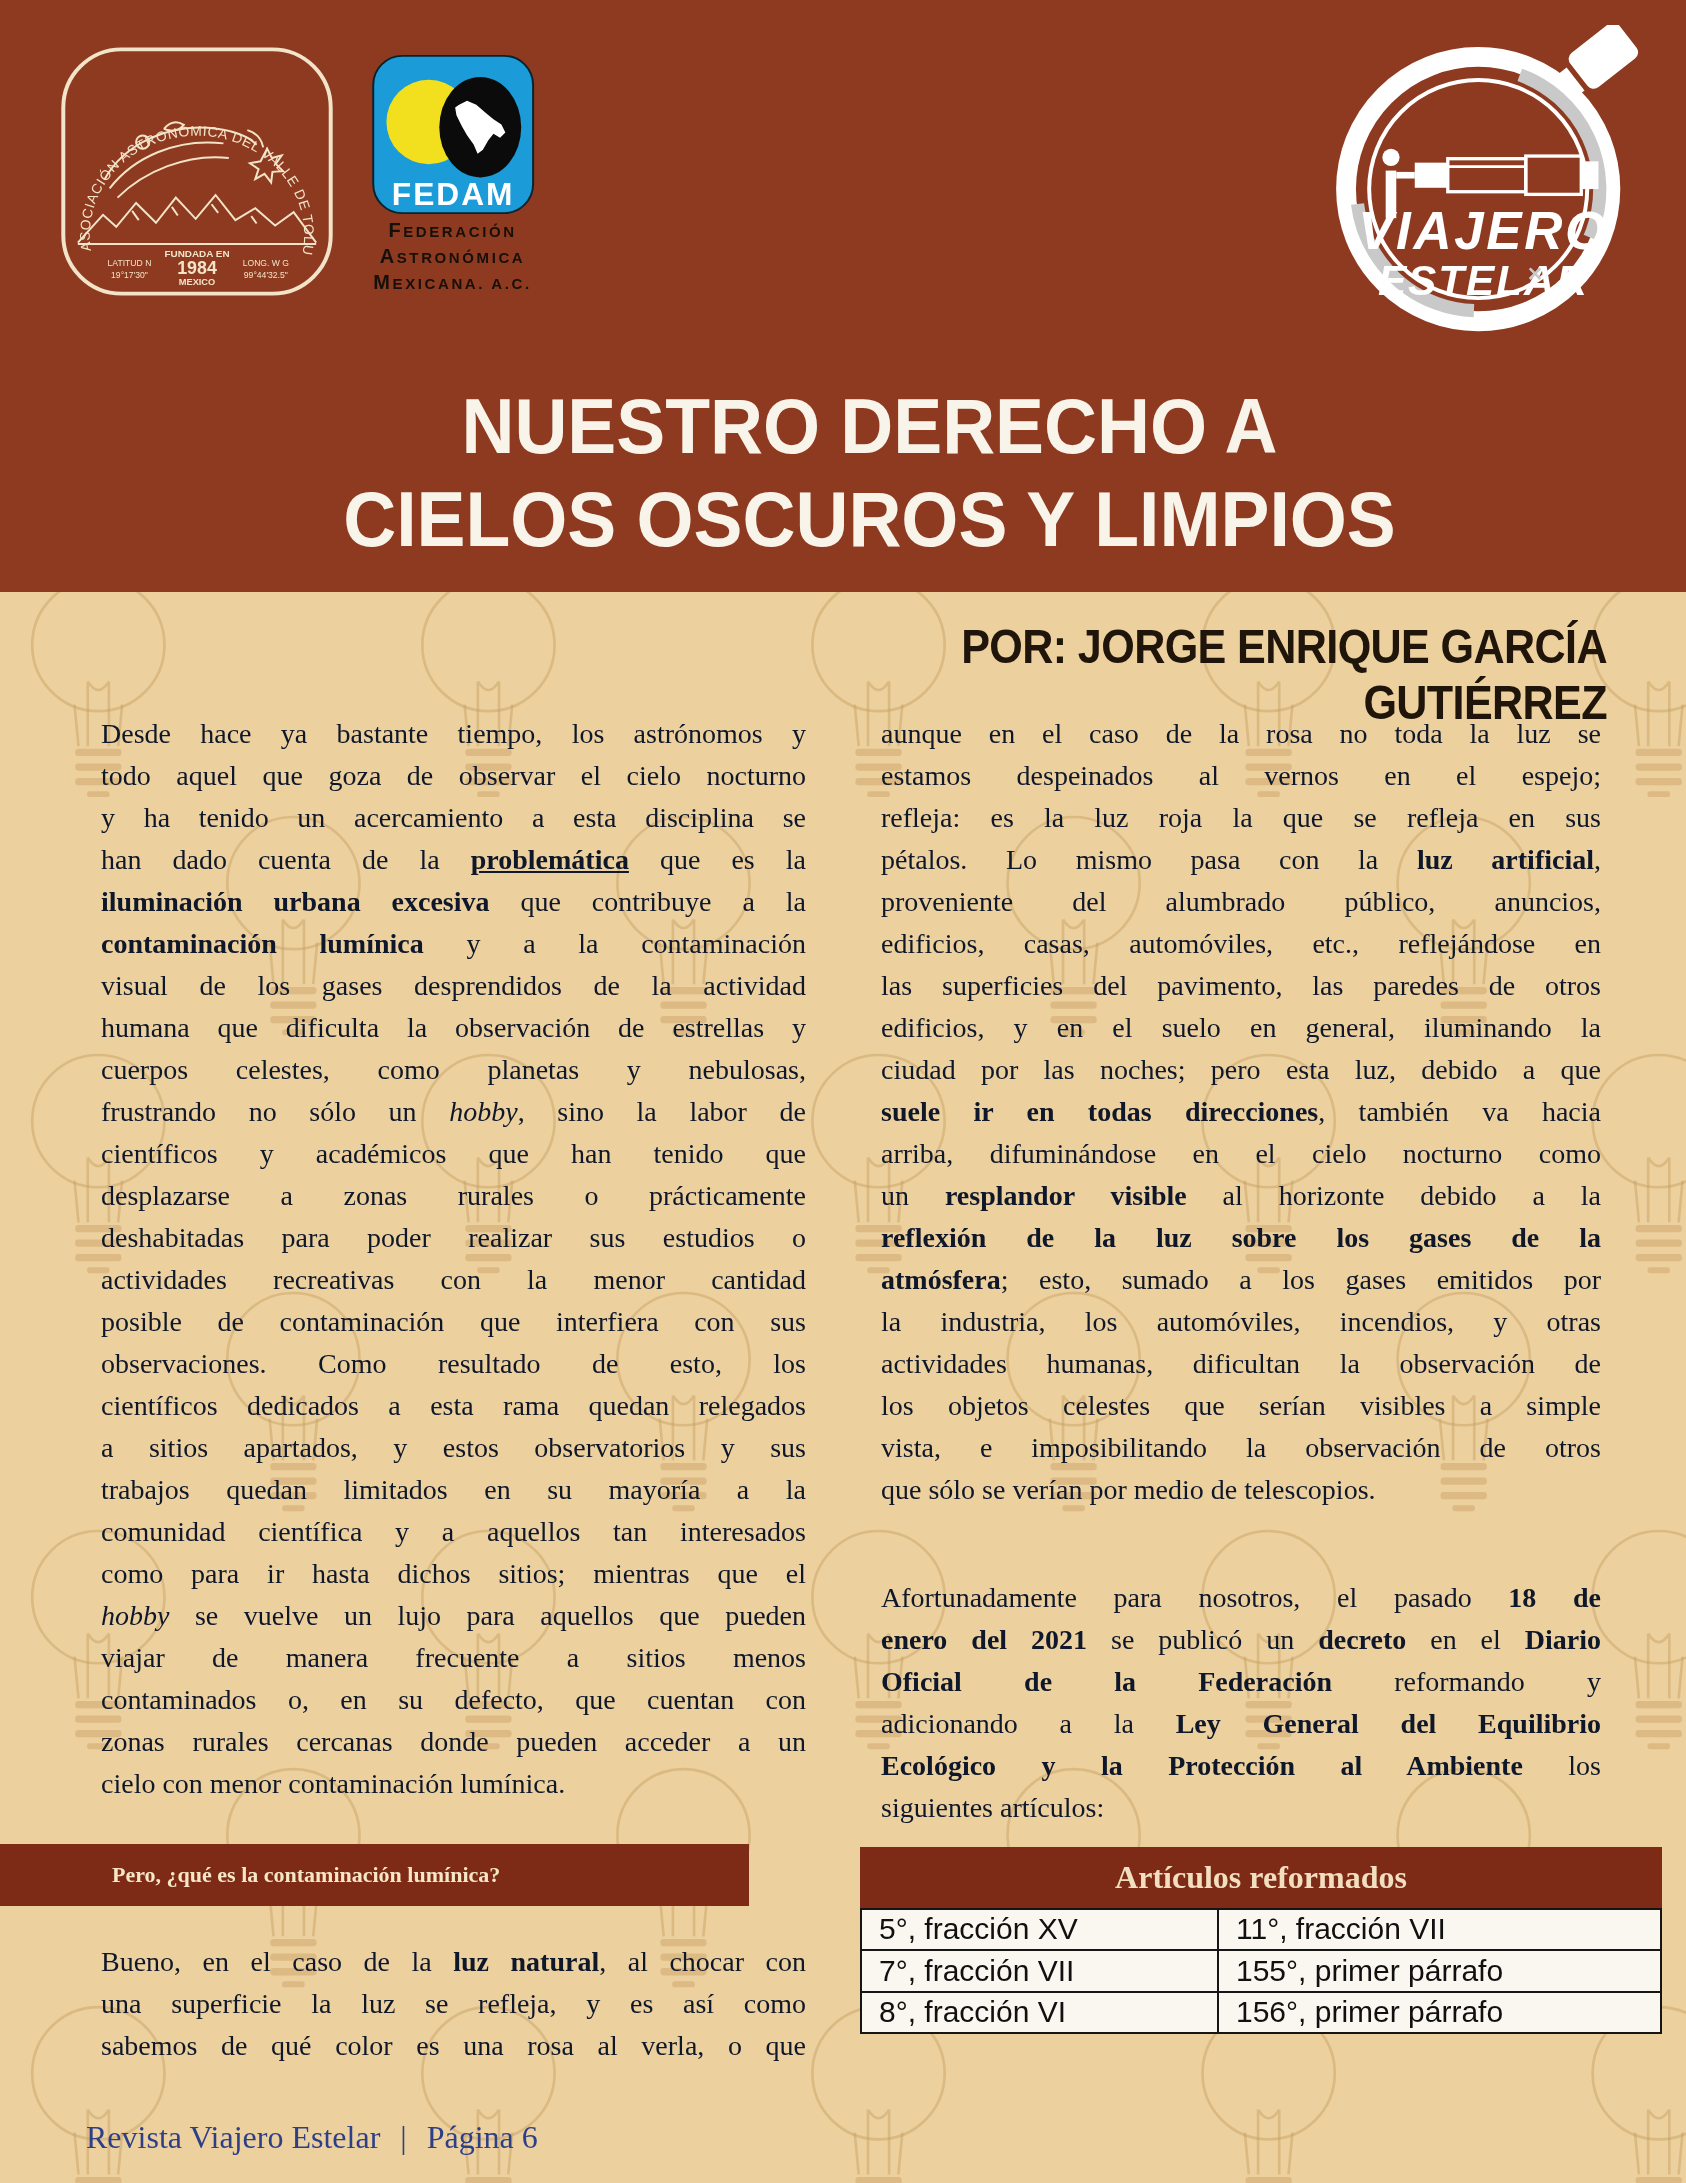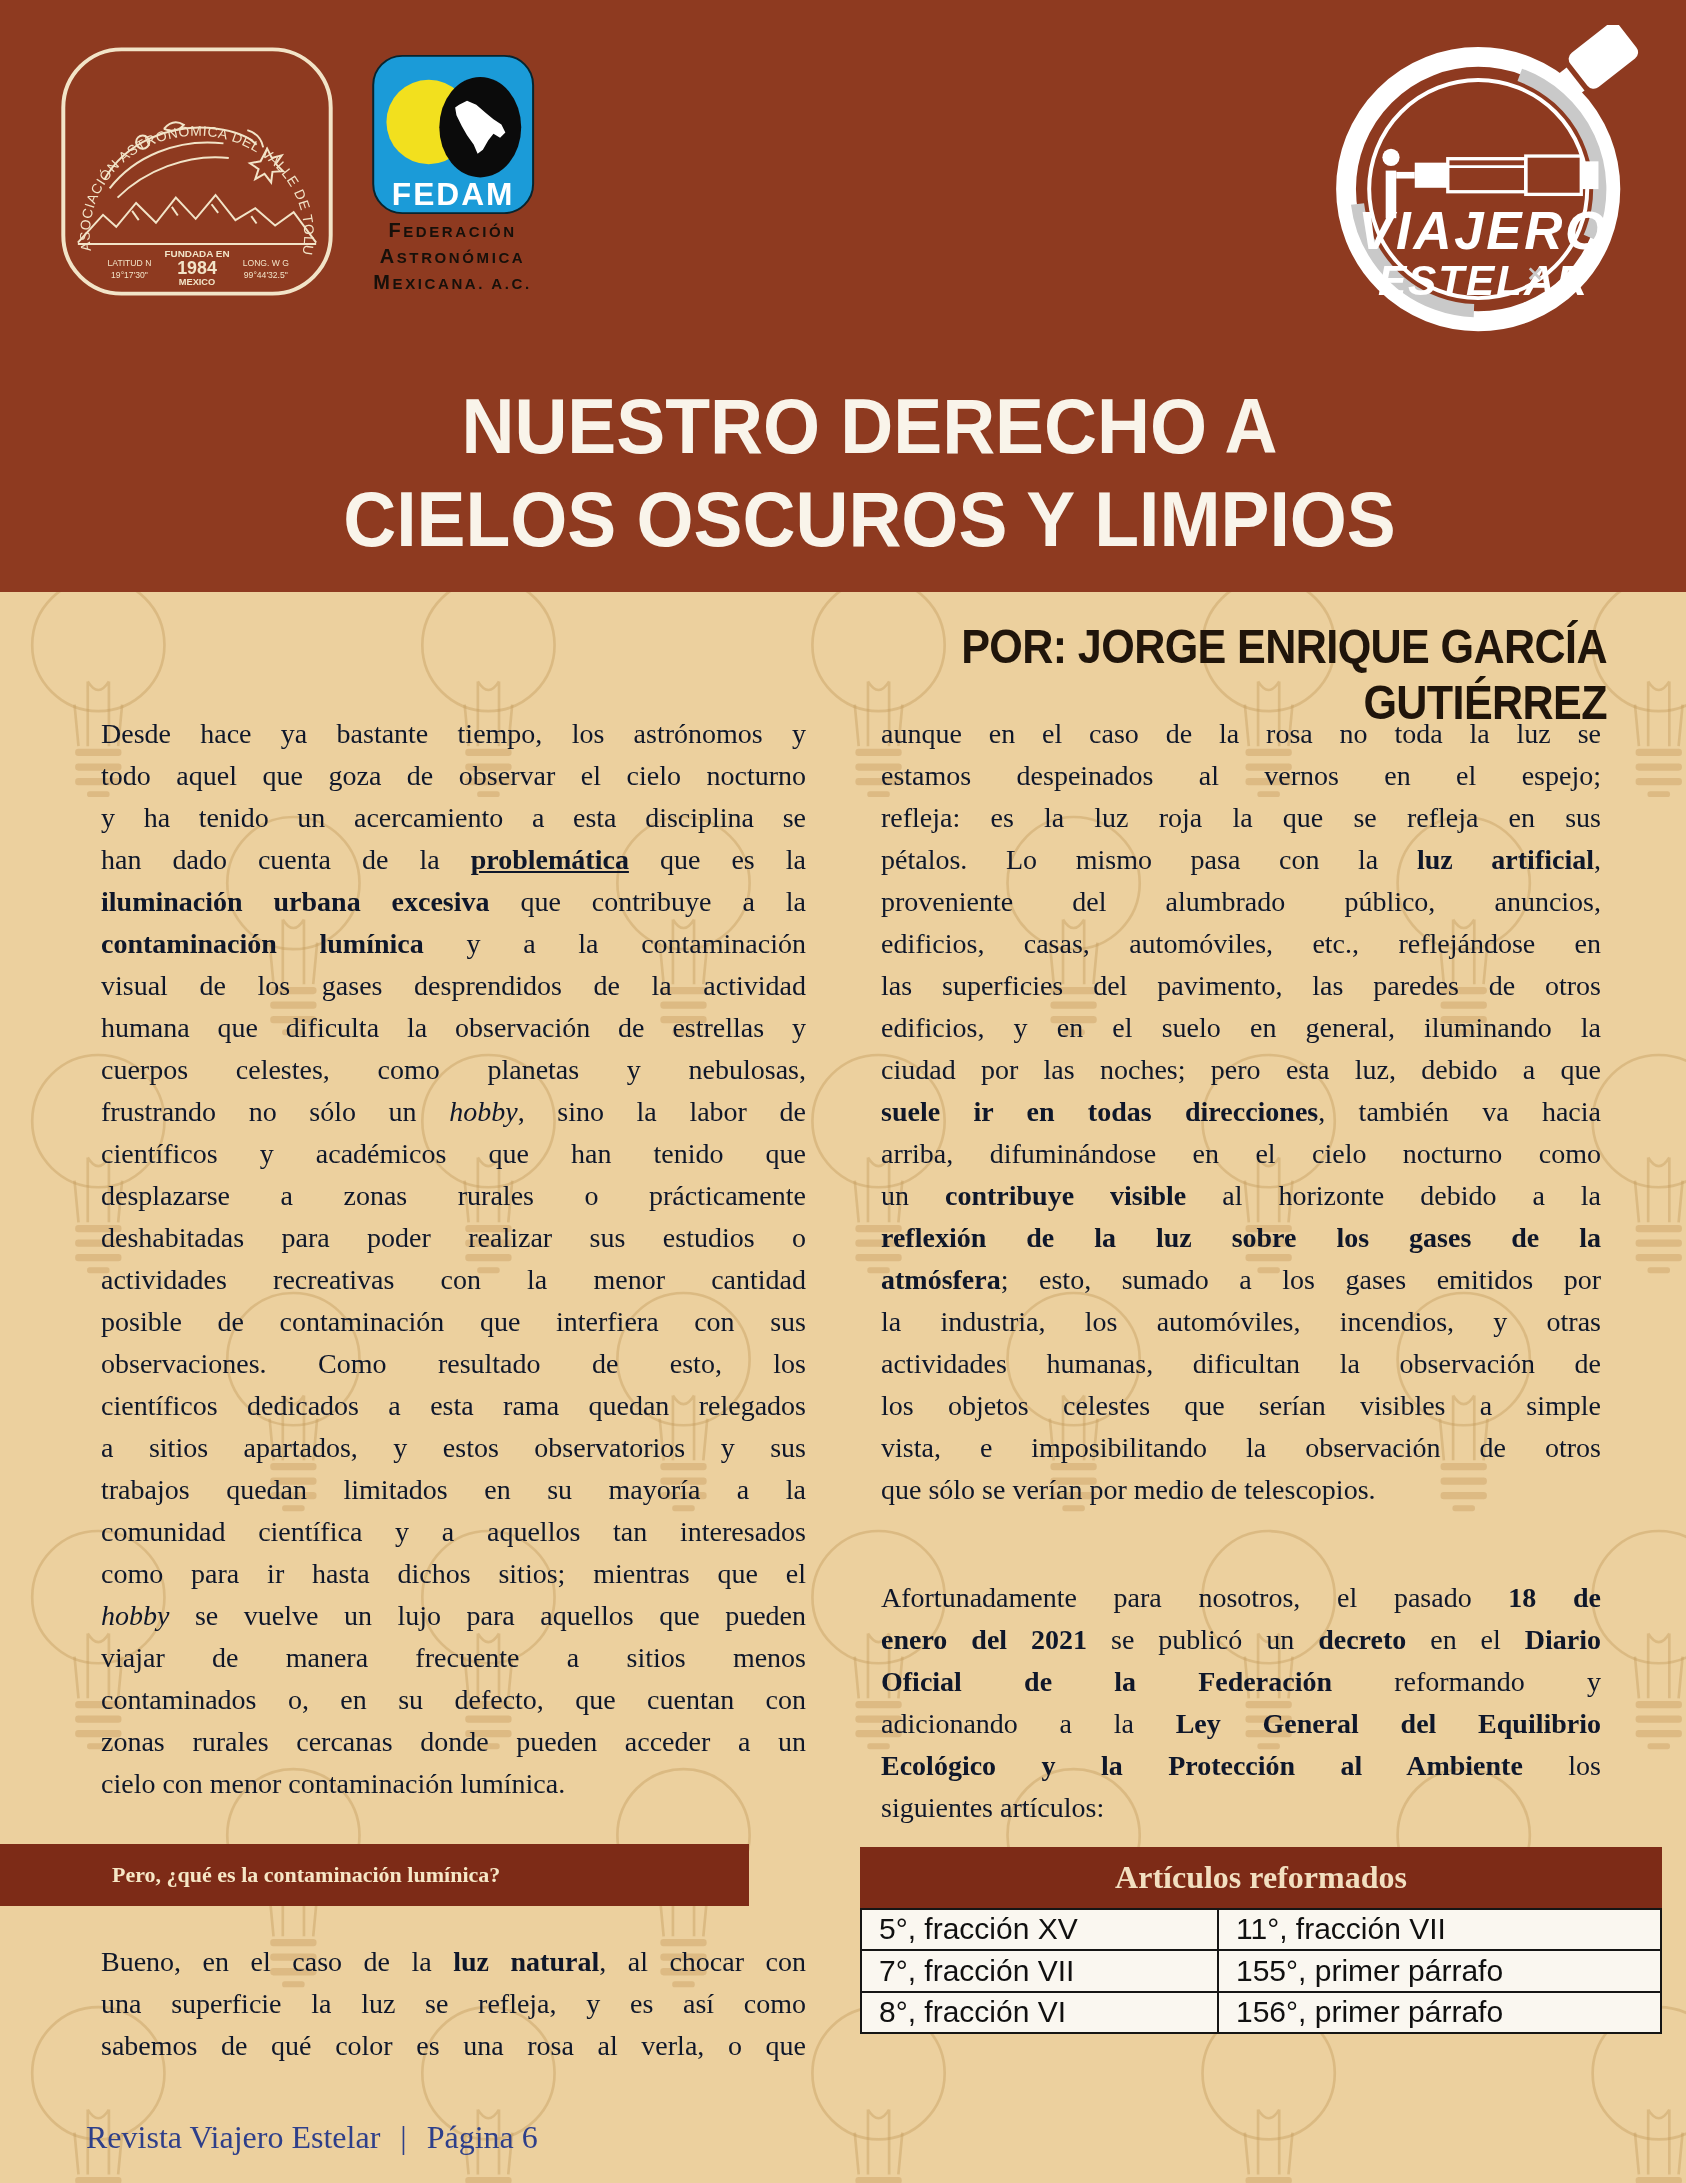--- a/index.html
+++ b/index.html
@@ -229,21 +229,21 @@
       <div class="jline"><span>estamos despeinados al vernos en el espejo;</span></div>
       <div class="jline"><span>refleja: es la luz roja la que se refleja en sus</span></div>
       <div class="jline"><span>pétalos. Lo mismo pasa con la </span><span style="font-weight: bold;">luz artificial</span><span>,</span></div>
       <div class="jline"><span>proveniente del alumbrado público, anuncios,</span></div>
       <div class="jline"><span>edificios, casas, automóviles, etc., reflejándose en</span></div>
       <div class="jline"><span>las superficies del pavimento, las paredes de otros</span></div>
       <div class="jline"><span>edificios, y en el suelo en general, iluminando la</span></div>
       <div class="jline"><span>ciudad por las noches; pero esta luz, debido a que</span></div>
       <div class="jline"><span style="font-weight: bold; font-family: Liberation Serif, serif;">suele ir en todas direcciones</span><span>, también va hacia</span></div>
       <div class="jline"><span>arriba, difuminándose en el cielo nocturno como</span></div>
-      <div class="jline"><span>un </span><span style="font-weight: bold;">contribuye visible</span><span> al horizonte debido a la</span></div>
+      <div class="jline"><span>un </span><span style="font-weight: bold;">resplandor visible</span><span> al horizonte debido a la</span></div>
       <div class="jline"><span style="font-weight: bold;">reflexión de la luz sobre los gases de la</span></div>
       <div class="jline"><span style="font-weight: bold;">atmósfera</span><span>; esto, sumado a los gases emitidos por</span></div>
       <div class="jline"><span>la industria, los automóviles, incendios, y otras</span></div>
       <div class="jline"><span>actividades humanas, dificultan la observación de</span></div>
       <div class="jline"><span>los objetos celestes que serían visibles a simple</span></div>
       <div class="jline"><span>vista, e imposibilitando la observación de otros</span></div>
       <div class="jline last"><span>que sólo se verían por medio de telescopios.</span></div>
     </div>
 
   <div class="col col-right-p2">

